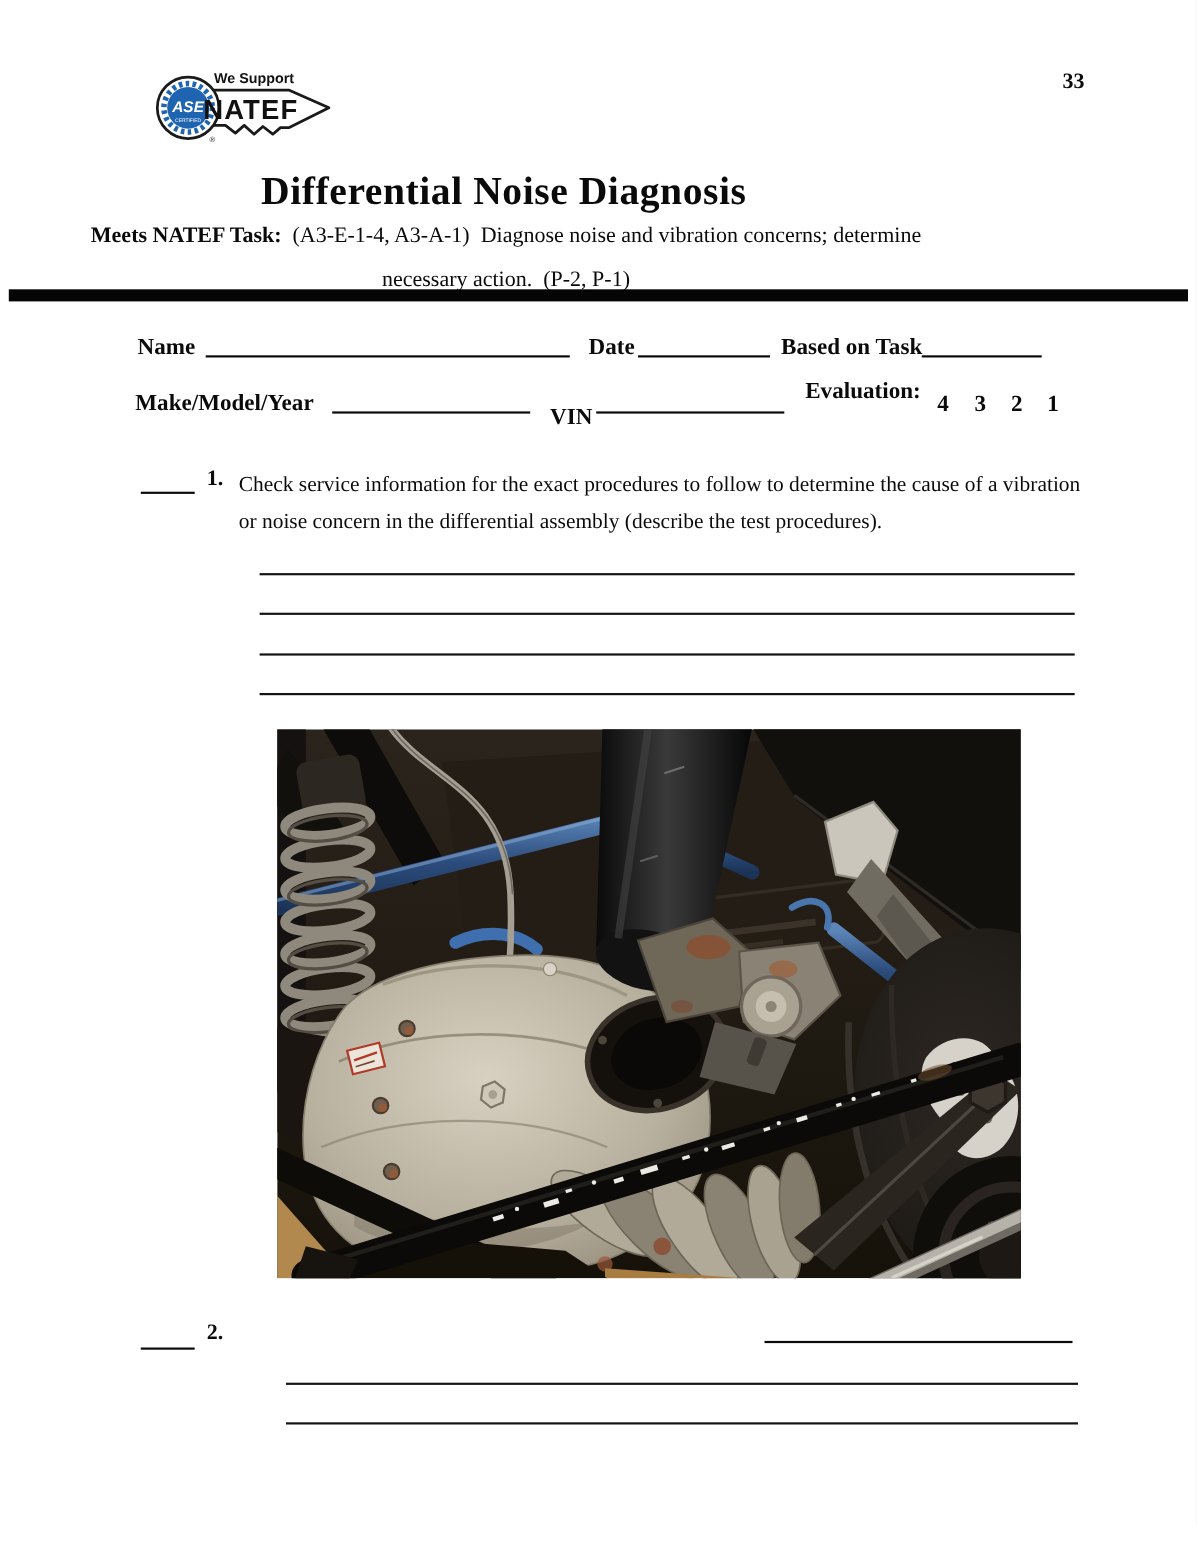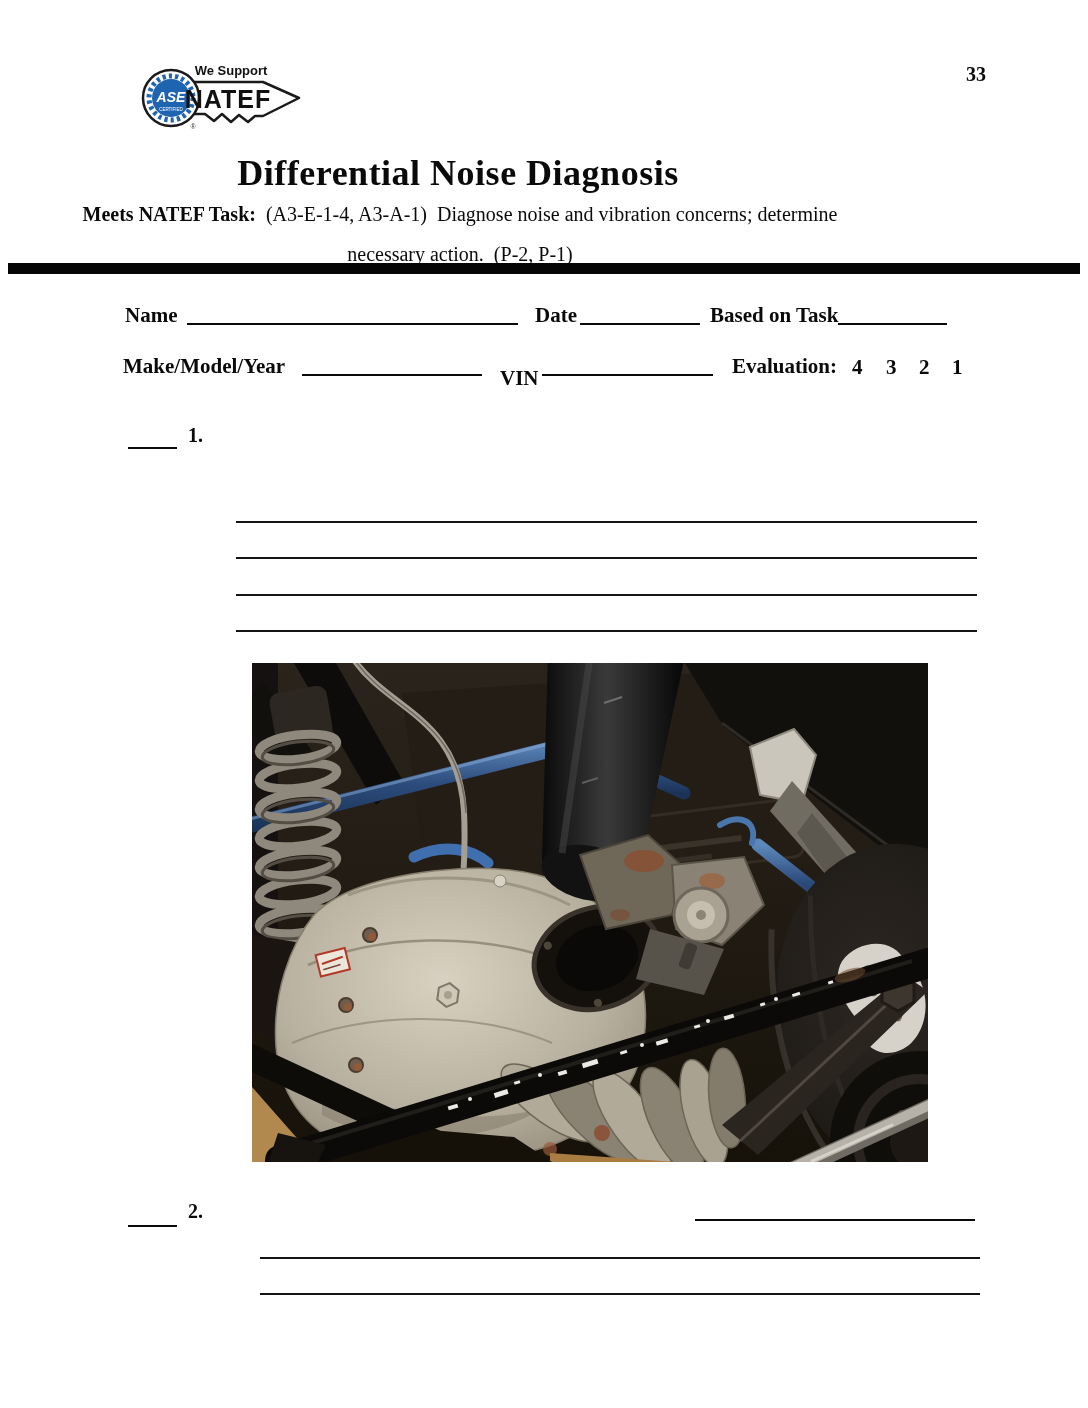--- a/index.html
+++ b/index.html
@@ -70,28 +70,29 @@
   <div class="abs blank" style="left:187px;top:305px;width:331px;"></div>
   <div class="abs flabel" style="left:535px;top:304px;">Date</div>
   <div class="abs blank" style="left:580px;top:305px;width:120px;"></div>
   <div class="abs flabel" style="left:710px;top:304px;">Based on Task</div>
   <div class="abs blank" style="left:838px;top:305px;width:109px;"></div>
 
   <div class="abs flabel" style="left:111px;top:355px;margin-left:12px;">Make/Model/Year</div>
   <div class="abs blank" style="left:302px;top:356px;width:180px;"></div>
   <div class="abs flabel" style="left:500px;top:367px;">VIN</div>
   <div class="abs blank" style="left:542px;top:356px;width:171px;"></div>
-  <div class="abs flabel" style="left:732px;top:355px;">Evaluation:</div>
+  <div class="abs flabel" style="left:732px;top:344px;">Evaluation:</div>
   <div class="abs evalnum" style="left:852px;top:355px;">4</div>
   <div class="abs evalnum" style="left:886px;top:355px;">3</div>
   <div class="abs evalnum" style="left:919px;top:355px;">2</div>
   <div class="abs evalnum" style="left:952px;top:355px;">1</div>
 
   <div class="abs blank" style="left:128px;top:429px;width:49px;"></div>
   <div class="abs tasknum" style="left:188px;top:424px;">1.</div>
+  <div class="abs tasktext" style="left:217px;top:424px;width:772px;">Check service information for the exact procedures to follow to determine the cause of a vibration or noise concern in the differential assembly (describe the test procedures).</div>
 
   <div class="abs ansline" style="left:236px;top:503px;width:741px;"></div>
   <div class="abs ansline" style="left:236px;top:539px;width:741px;"></div>
   <div class="abs ansline" style="left:236px;top:576px;width:741px;"></div>
   <div class="abs ansline" style="left:236px;top:612px;width:741px;"></div>
 
   <div class="abs photo-frame" role="img">
     <svg viewBox="0 0 676 499" preserveAspectRatio="none">
       <defs>
         <linearGradient id="bgGrad" x1="0" y1="0" x2="0" y2="1">

